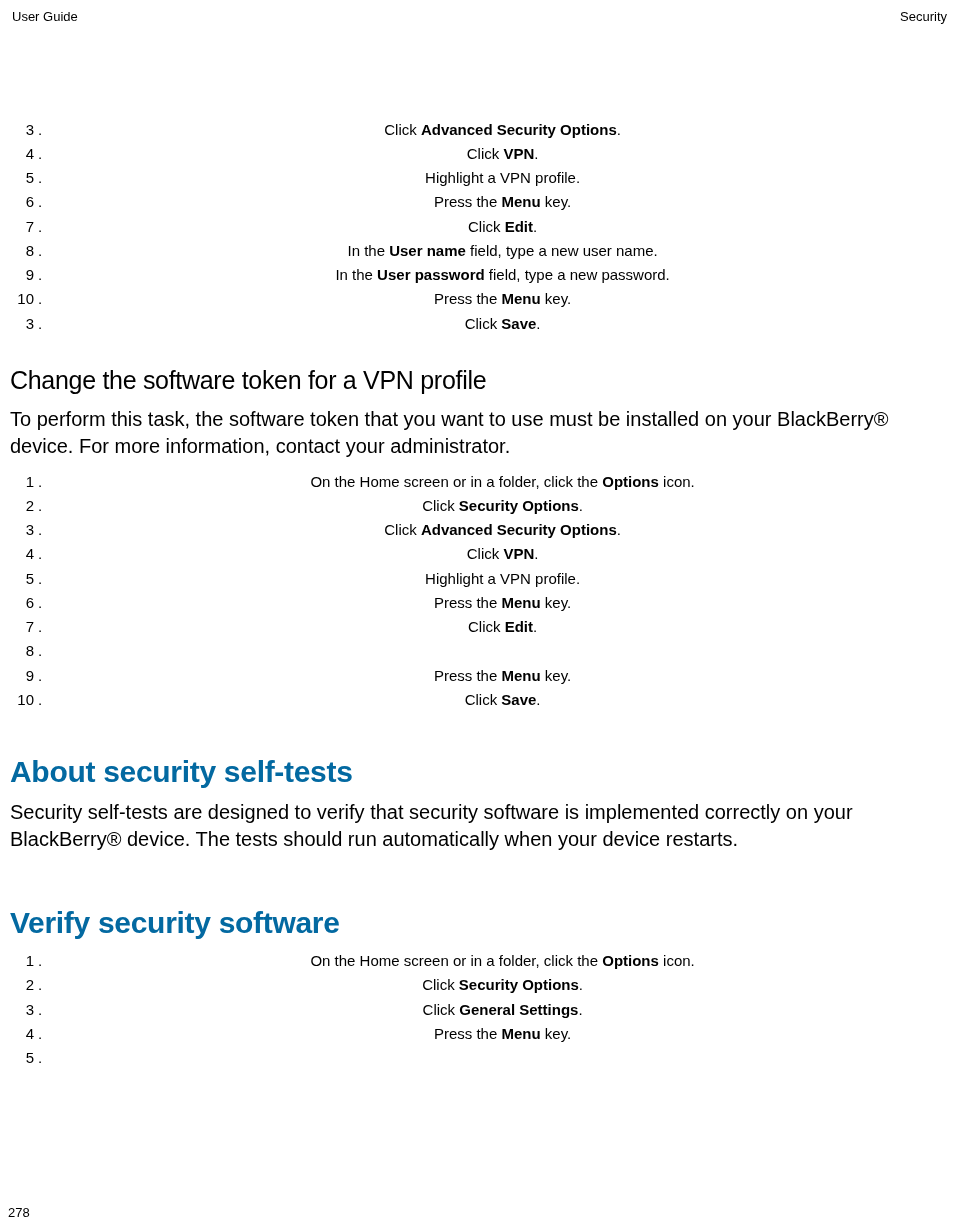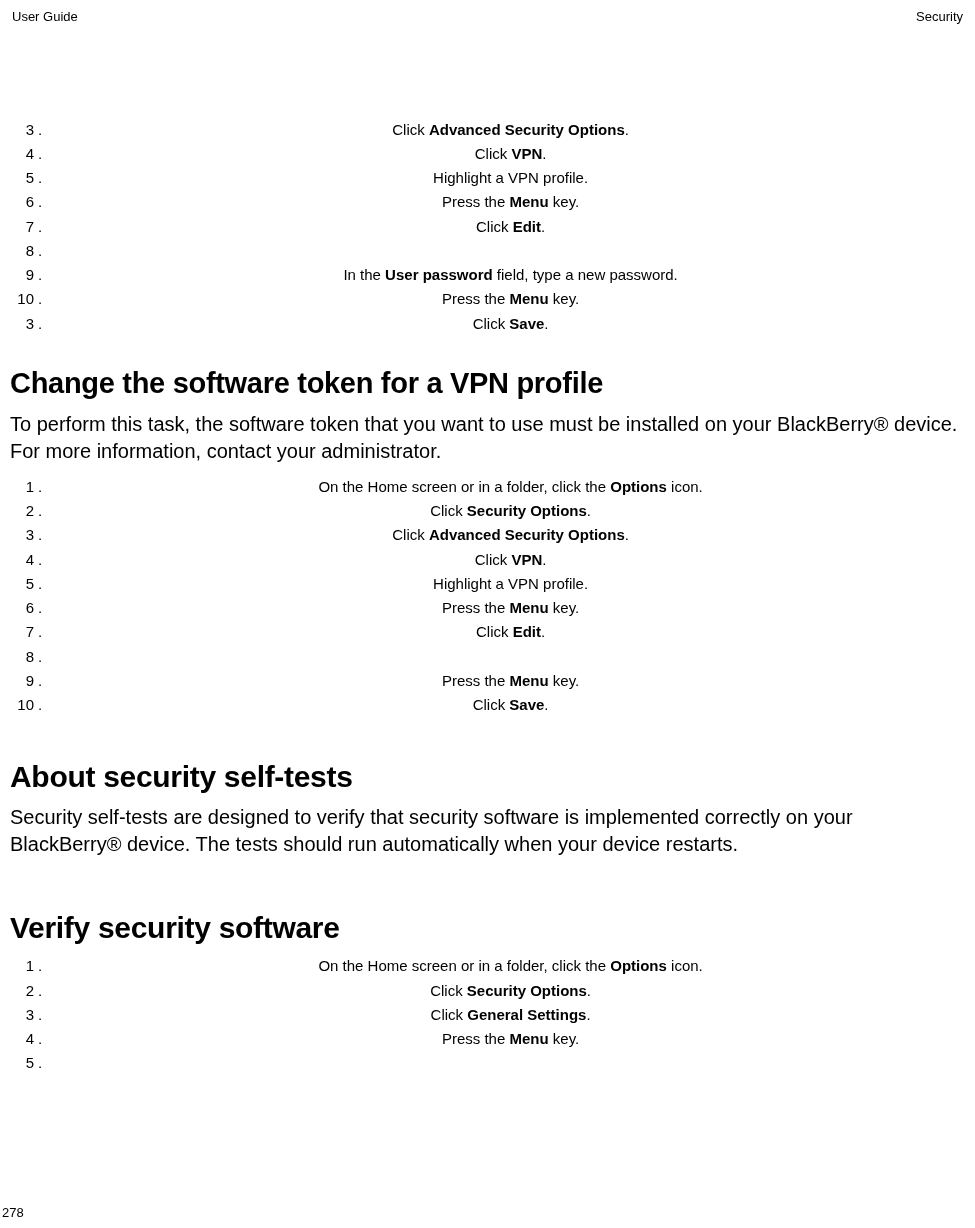--- a/index.html
+++ b/index.html
@@ -10,21 +10,21 @@
     background: #fff;
     font-family: "Segoe UI", "Myriad Pro", "Helvetica Neue", Arial, sans-serif;
     color: #000;
     font-size: 15px;
     line-height: 1.35;
   }
   .page {
     position: relative;
     width: 975px;
     height: 1228px;
-    padding: 8px 10px 10px 10px;
+    padding: 8px 26px 10px 10px;
   }
   .header {
     display: flex;
     justify-content: space-between;
     font-size: 13px;
     padding: 0 2px 2px 2px;
   }
   .content {
     padding-top: 90px;
   }
@@ -41,41 +41,41 @@
   }
   .num {
     display: inline-block;
     text-align: right;
     min-width: 28px;
     padding-right: 4px;
   }
   .dot { margin-right: 14px; }
   .itext { flex: 1; text-align: center; }
   h2.sub {
-    font-size: 29px;
-    font-weight: 700;
+    font-size: 25px;
+    font-weight: 400;
     margin: 28px 0 8px 0;
     letter-spacing: -0.3px;
   }
   h1.blue {
-    color: #000000;
+    color: #0369a1;
     font-weight: 700;
     font-size: 30px;
     margin: 40px 0 6px 0;
     letter-spacing: -0.3px;
   }
   p.body {
     margin: 6px 0 10px 0;
     font-size: 20px;
     line-height: 1.35;
   }
   .page-number {
     position: absolute;
     bottom: 6px;
-    left: 2px;
+    left: 8px;
     font-size: 13px;
   }
   b { font-weight: 700; }
 </style>
 </head>
 <body>
 
 <div class="page">
 
   <div class="header">
@@ -107,20 +107,21 @@
           <span class="itext">Press the <b>Menu</b> key.</span>
         </li>
         <li>
           <span class="num">7</span>
           <span class="dot">.</span>
           <span class="itext">Click <b>Edit</b>.</span>
         </li>
         <li>
           <span class="num">8</span>
           <span class="dot">.</span>
+          <span class="itext">In the <b>User name</b> field, type a new user name.</span>
         </li>
         <li>
           <span class="num">9</span>
           <span class="dot">.</span>
           <span class="itext">In the <b>User password</b> field, type a new password.</span>
         </li>
         <li>
           <span class="num">10</span>
           <span class="dot">.</span>
           <span class="itext">Press the <b>Menu</b> key.</span>

